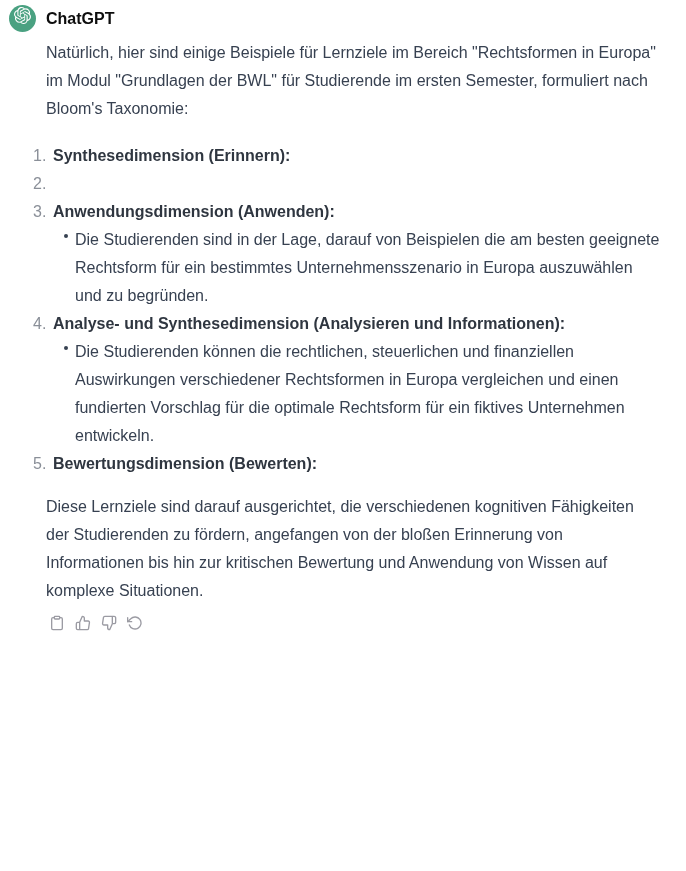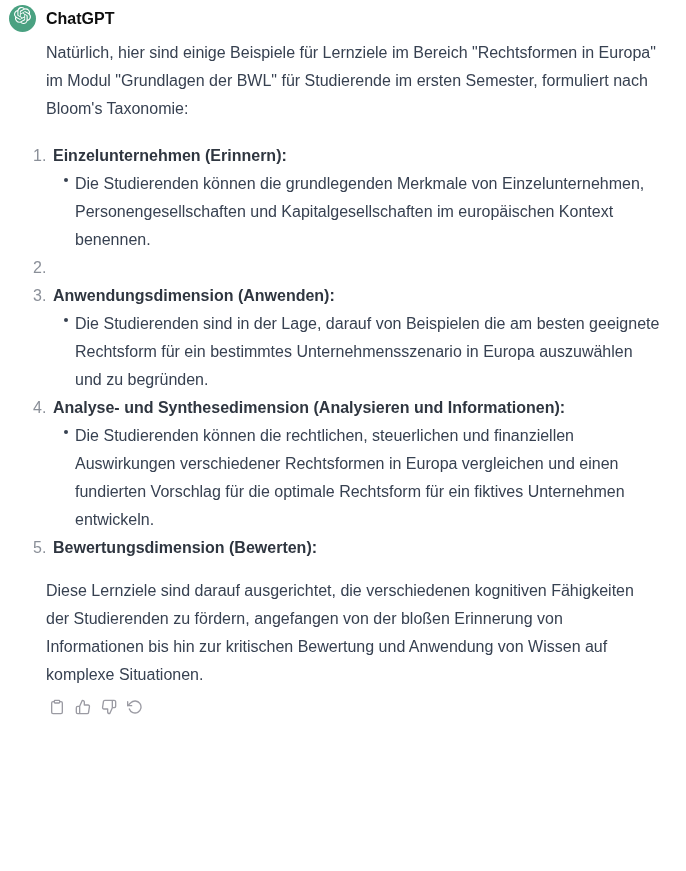--- a/index.html
+++ b/index.html
@@ -93,25 +93,21 @@
 
   <div class="content">
 
     <p class="para">Natürlich, hier sind einige Beispiele für Lernziele im Bereich "Rechtsformen in Europa" im Modul "Grundlagen der BWL" für Studierende im ersten Semester, formuliert nach Bloom's Taxonomie:</p>
 
     <div class="olist">
 
       <div>
         <div class="li-head">
           <span class="li-num">1.</span>
-          <span class="li-title">Einzelunternehmen (Erinnern):</span>
-        </div>
-        <div class="li-bullet">
-          <span class="bullet-dot"></span>
-          <span class="li-bullet-text">Die Studierenden können die grundlegenden Merkmale von Einzelunternehmen, Personengesellschaften und Kapitalgesellschaften im europäischen Kontext benennen.</span>
+          <span class="li-title">Synthesedimension (Erinnern):</span>
         </div>
       </div>
 
       <div>
         <div class="li-head">
           <span class="li-num">2.</span>
         </div>
       </div>
 
       <div>

